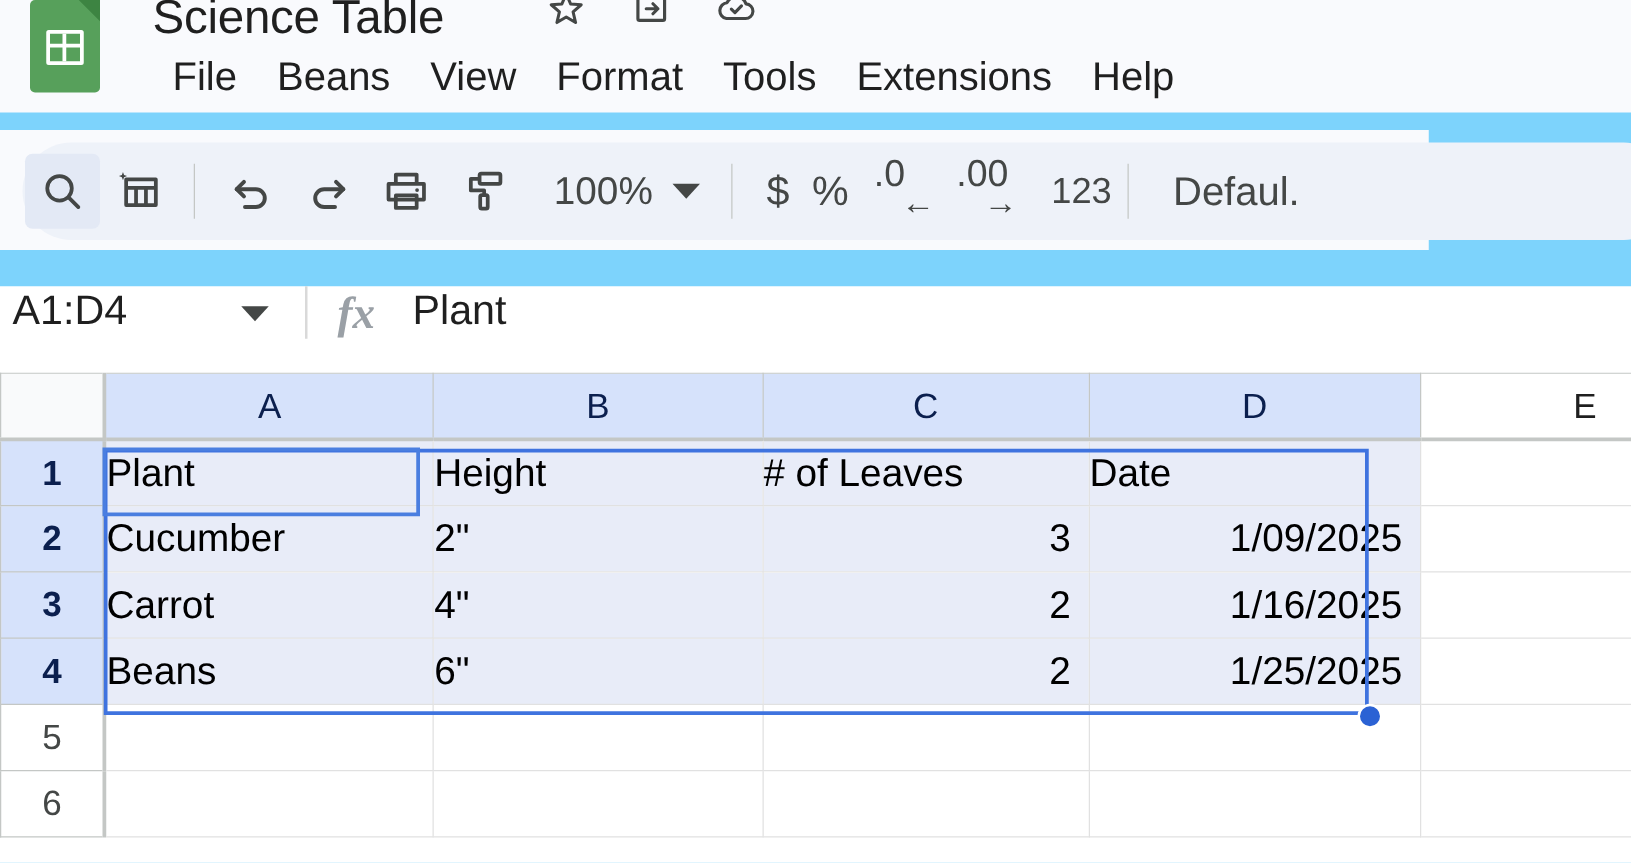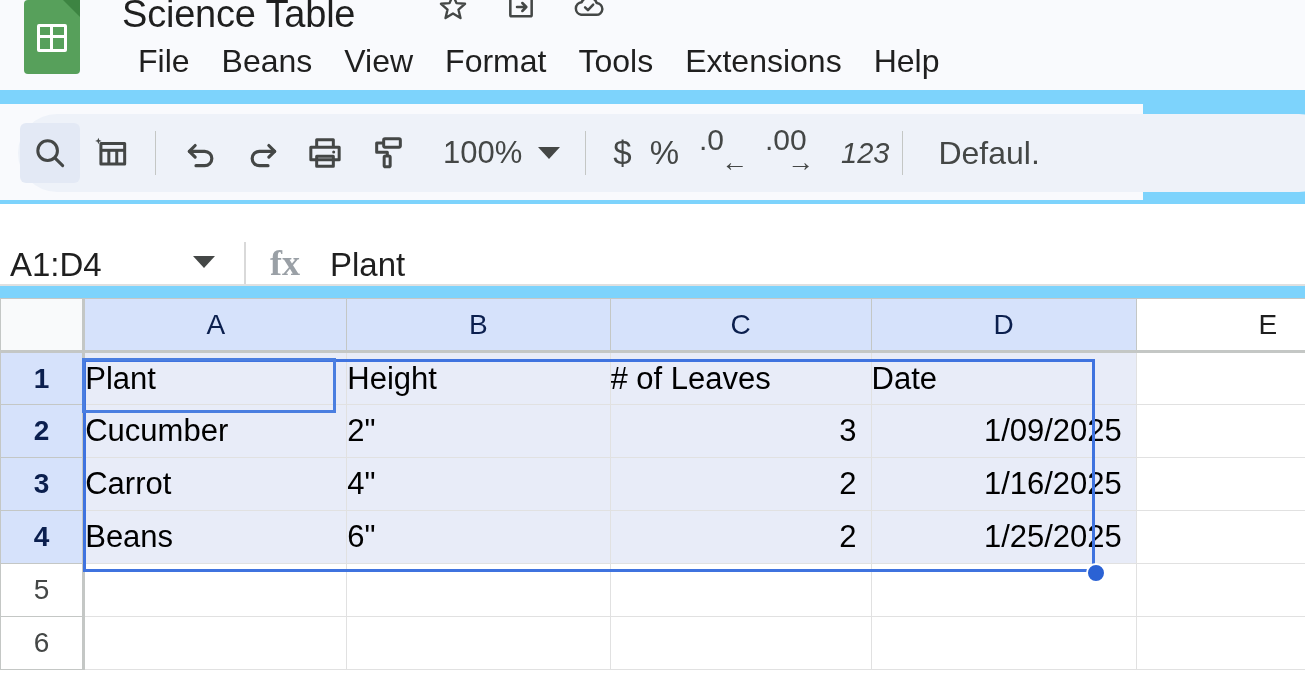--- a/index.html
+++ b/index.html
@@ -166,37 +166,37 @@
   .tb-pct { margin-right: 20px; font-size: 33px; }
   .tb-dec { position: relative; width: 66px; height: 56px; flex: 0 0 auto;}
   .tb-dec .d-num {
     position: absolute; left: 0; top: -2px;
     font-size: 30px; color: #444746;
   }
   .tb-dec .d-arrow {
     position: absolute; left: 22px; top: 22px;
     font-size: 27px; color: #444746;
   }
-  .tb-123 { margin-left: 10px; font-size: 29px; font-style: italic; }
+  .tb-123 { margin-left: 10px; font-size: 29px; }
   .tb-font {
     margin-left: 22px;
     font-size: 32px;
     color: #444746;
   }
 
   
   .formulabar {
     position: absolute;
-    left: 0; top: 204px;
+    left: 0; top: 229px;
     width: 1305px;
     height: 82px;
     background: #ffffff;
     border-bottom: 2px solid #e0e0e0;
     display: flex;
-    align-items: flex-end;
+    align-items: flex-start;
   }
   .namebox {
     width: 160px;
     margin-left: 10px;
     font-size: 33px;
     color: #1f1f1f;
     white-space: nowrap;
   }
   .namebox-caret {
     width: 44px; height: 44px;
@@ -209,20 +209,21 @@
     border-right: 11px solid transparent;
     border-top: 12px solid #444746;
   }
   .fb-sep {
     width: 2px; height: 42px;
     background: #d9d9d9;
     margin: 0 24px 0 18px;
   }
   .fx-icon {
     font-family: "Liberation Serif", serif;
+    font-style: italic;
     font-size: 36px;
     color: #9aa0a6;
     font-weight: 700;
     white-space: nowrap;
   }
   .formula-content {
     margin-left: 30px;
     font-size: 33px;
     color: #1f1f1f;
     white-space: nowrap;

